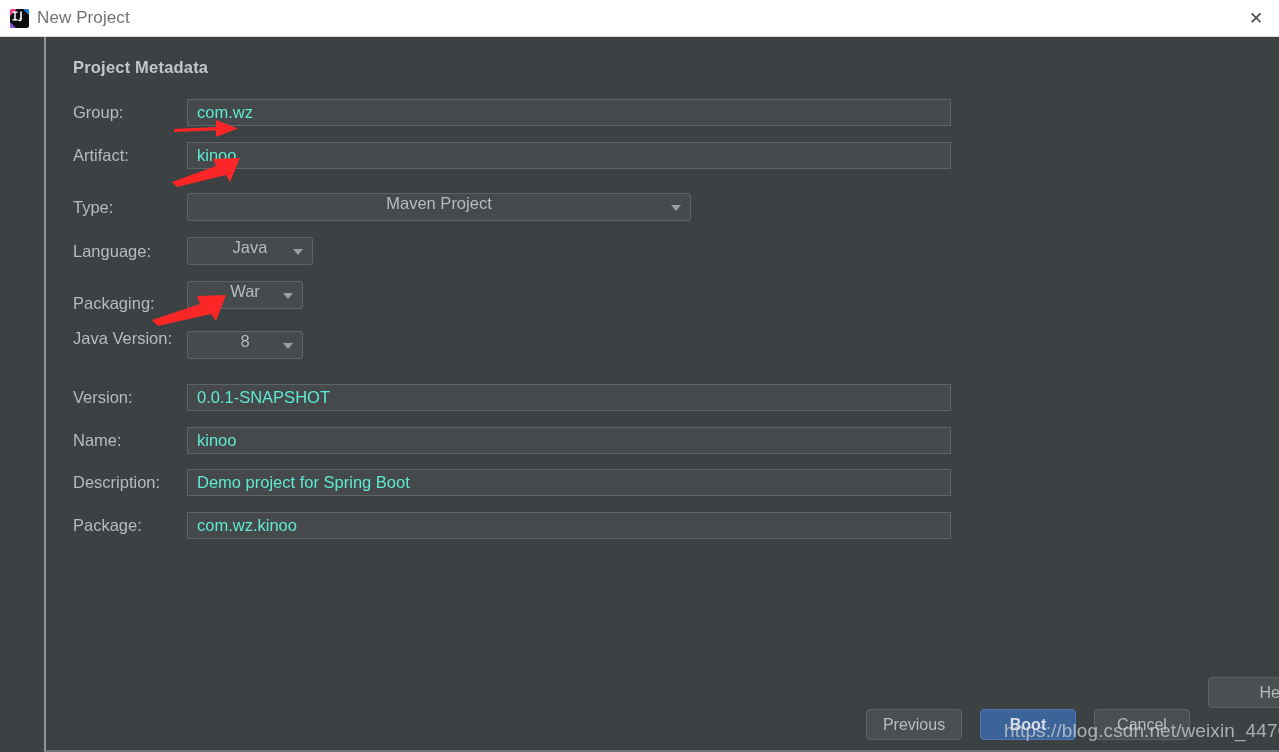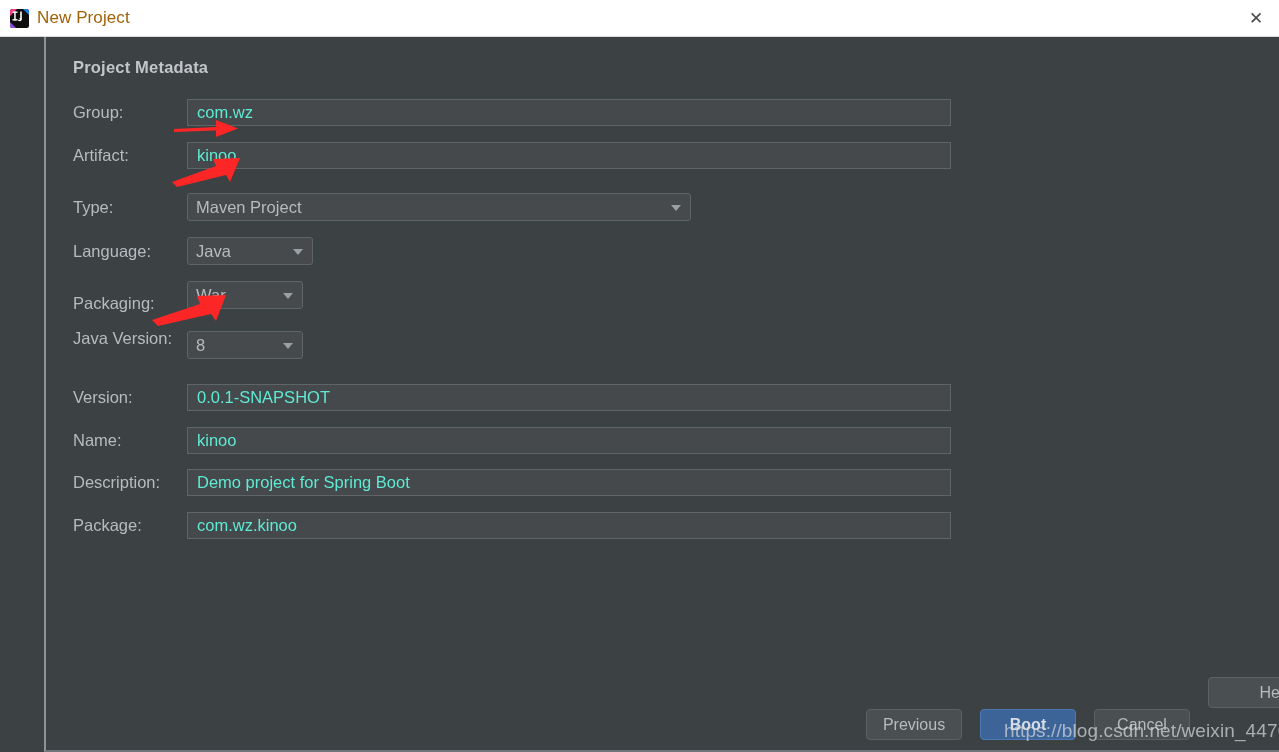--- a/index.html
+++ b/index.html
@@ -31,21 +31,21 @@
   }
   .title-logo {
     position: absolute;
     left: 10px; top: 9px;
     width: 19px; height: 19px;
   }
   .title-text {
     position: absolute;
     left: 37px; top: 8px;
     font-size: 17px;
-    color: #a16207;
+    color: #737373;
     letter-spacing: .1px;
     white-space: nowrap;
   }
   .title-close {
     position: absolute;
     right: 0; top: 0;
     width: 46px; height: 36px;
     display: flex;
     align-items: center;
     justify-content: center;
@@ -105,25 +105,25 @@
   .combo {
     position: absolute;
     left: 141px;
     height: 28px;
     background: #464a4d;
     border: 1px solid #5f6467;
     border-radius: 3px;
     box-sizing: border-box;
     display: flex;
     align-items: center;
-    padding-left: 8px;
     font-size: 16.5px;
     color: #b7bbbd;
     white-space: nowrap;
     overflow: hidden;
+    flex-direction: column;
   }
   .combo .dim {
     color: #8e9396;
     margin-left: 5px;
   }
   .combo .arrow {
     position: absolute;
     right: 9px;
     top: 50%;
     margin-top: -2px;

